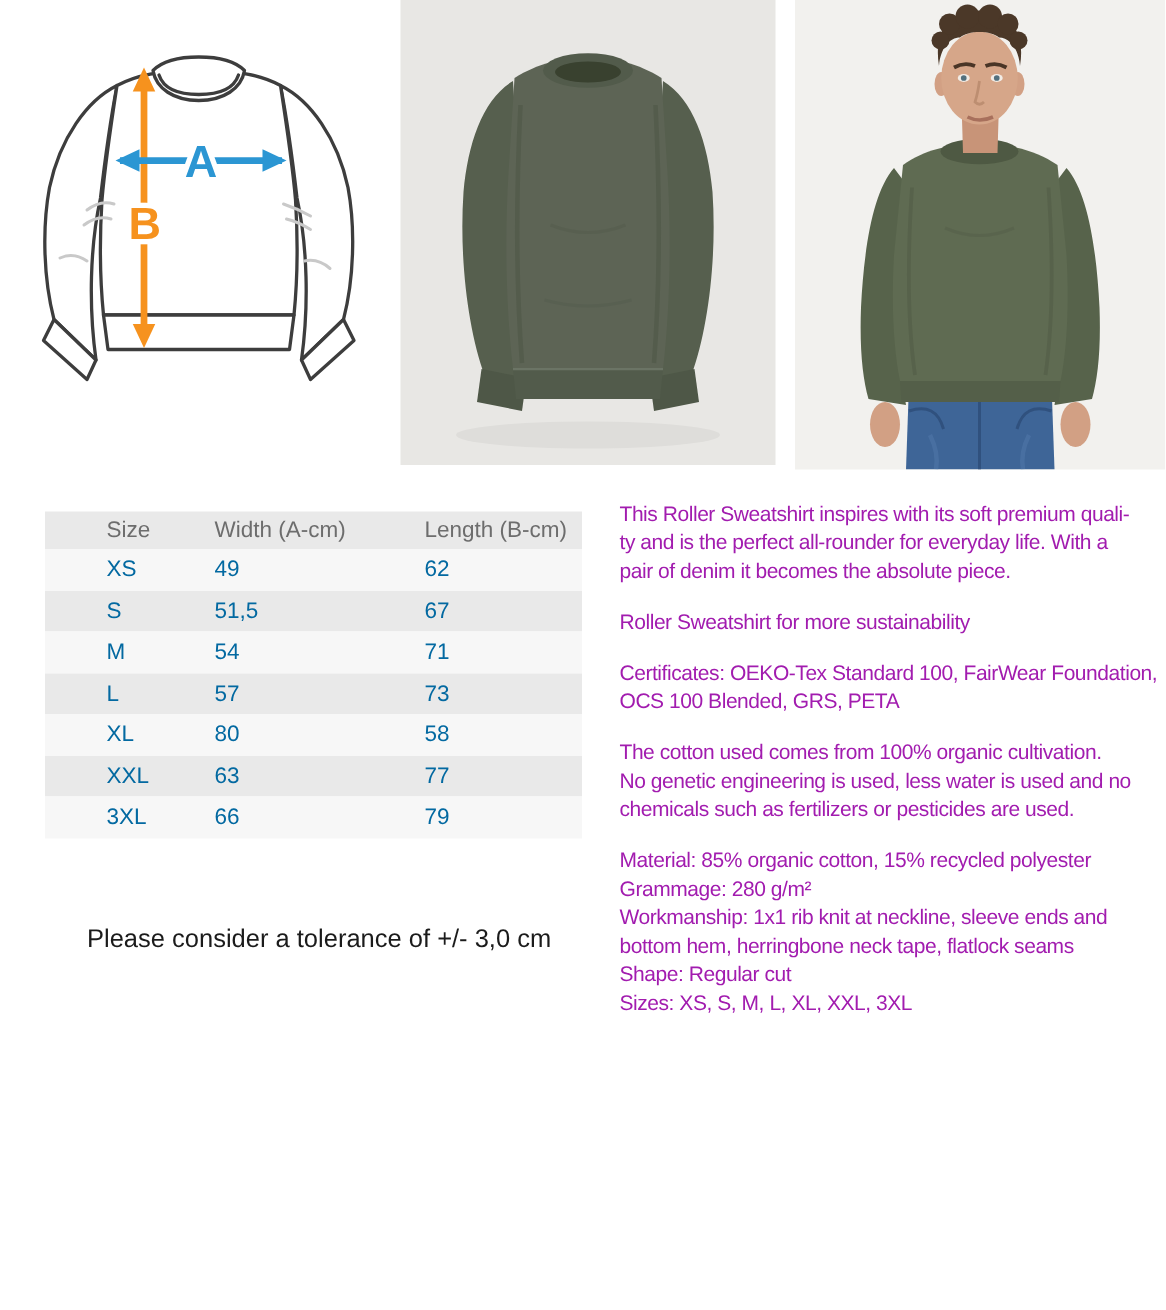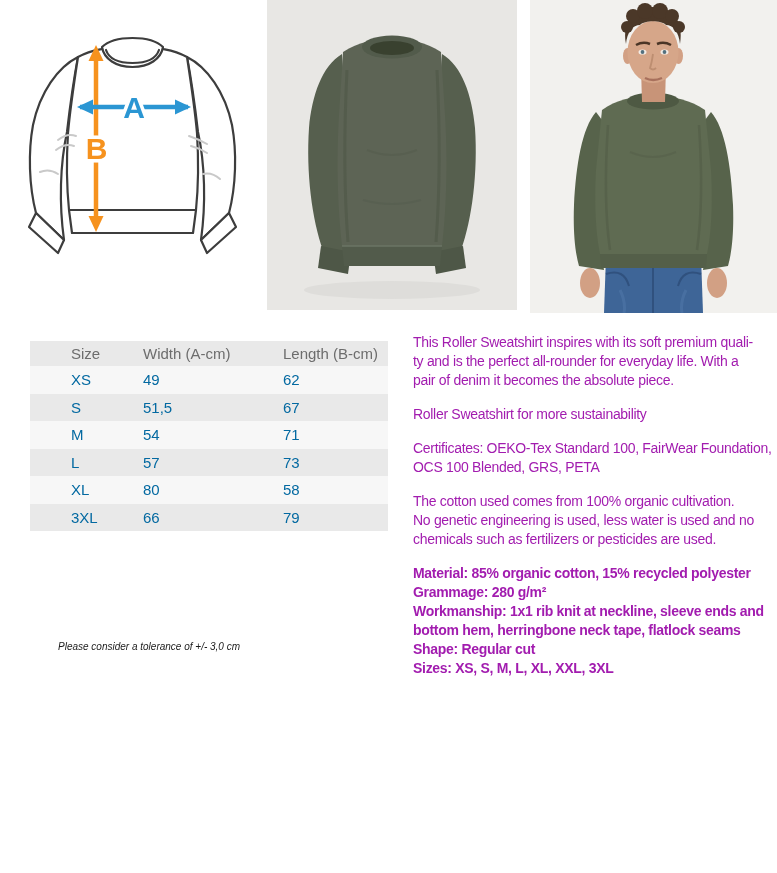--- a/index.html
+++ b/index.html
@@ -21,29 +21,29 @@
   .thead-row, .trow {
     display: grid; grid-template-columns: 113px 140px 105px; align-items: center;
   }
   .thead-row { height: 25px; background: #e9e9e9; color: #6d6d6d; }
   .trow { height: 27.5px; color: #0369a1; }
   .trow:nth-child(odd) { background: #f7f7f7; }
   .trow:nth-child(even) { background: #e9e9e9; }
   .tcell:first-child, .thcell:first-child { padding-left: 13px; margin-left: 28px; }
 
   
-  .tolerance { position: absolute; left: 58px; top: 641px; font-size: 10px; color: #1b1b1b; font-style: italic; }
+  .tolerance { position: absolute; left: 58px; top: 616px; font-size: 17px; color: #1b1b1b; }
 
   
   .description {
     position: absolute; left: 413px; top: 333px; width: 356px;
     font-size: 14px; line-height: 19px; letter-spacing: -0.3px; color: #a21caf;
   }
   .description p { margin: 0 0 15px 0; white-space: pre; }
-  .description p:last-child { margin-bottom: 12px; font-weight: bold; }
+  .description p:last-child { margin-bottom: 12px; }
 
   svg text.dim-label { font-family: "Liberation Sans", sans-serif; font-weight: bold; }
 </style>
 </head>
 <body>
 
 <div class="canvas">
 
   <div class="diagram-panel">
     <svg class="panel-svg" viewBox="0 0 260 300">
@@ -167,20 +167,25 @@
         <span class="tcell">L</span>
         <span class="tcell">57</span>
         <span class="tcell">73</span>
       </div>
       <div class="trow">
         <span class="tcell">XL</span>
         <span class="tcell">80</span>
         <span class="tcell">58</span>
       </div>
       <div class="trow">
+        <span class="tcell">XXL</span>
+        <span class="tcell">63</span>
+        <span class="tcell">77</span>
+      </div>
+      <div class="trow">
         <span class="tcell">3XL</span>
         <span class="tcell">66</span>
         <span class="tcell">79</span>
       </div>
     </div>
   </div>
 
   <div class="tolerance">Please consider a tolerance of +/- 3,0 cm</div>
 
   <div class="description">

